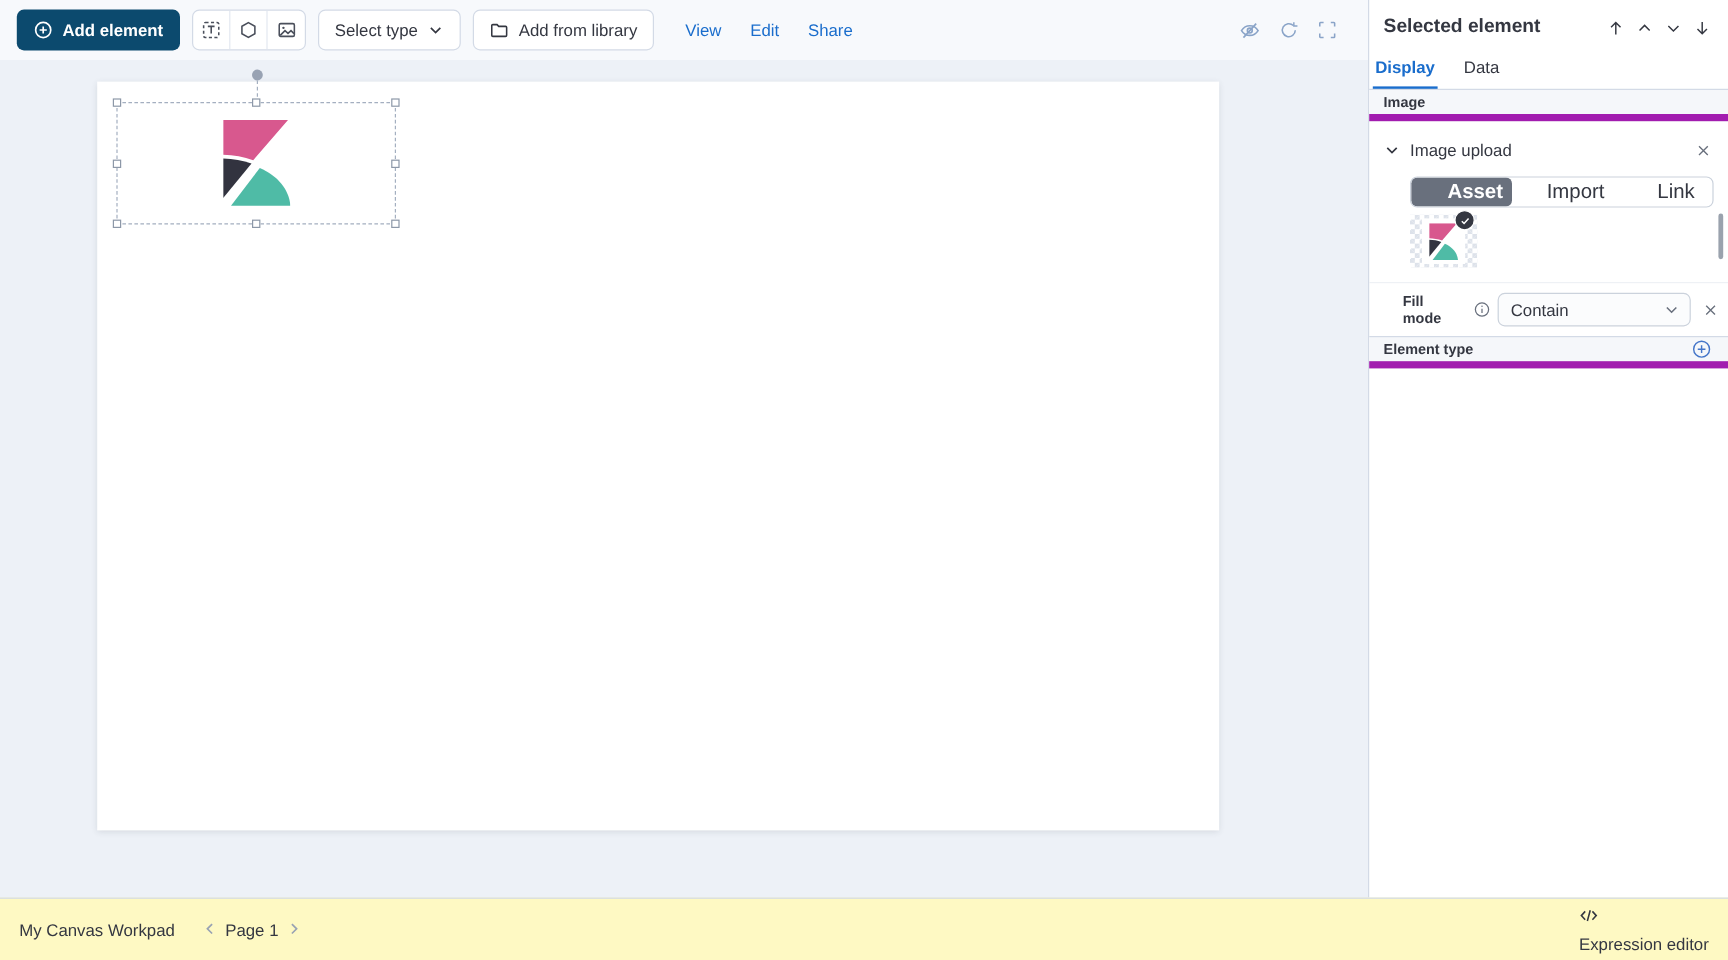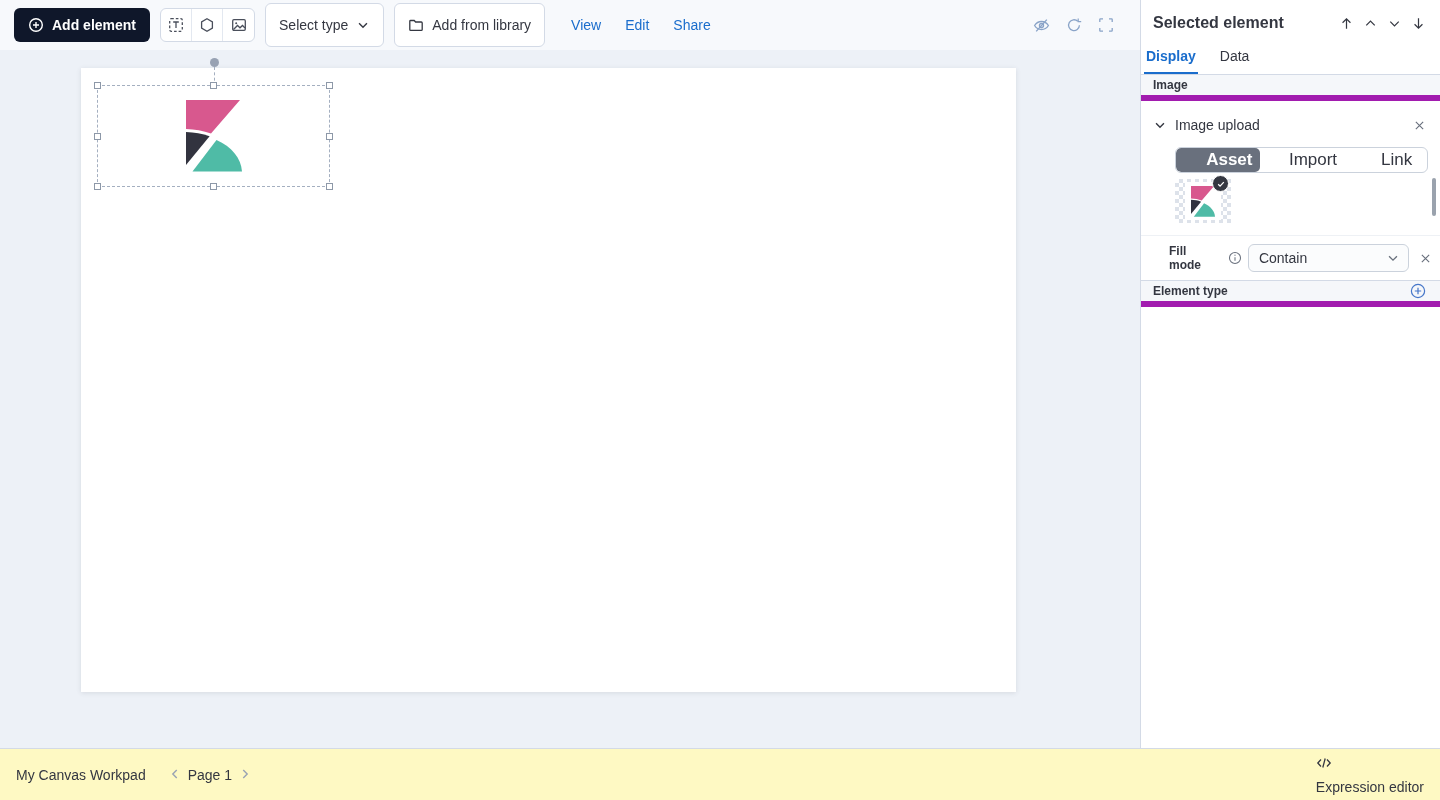--- a/index.html
+++ b/index.html
@@ -3,30 +3,30 @@
 <meta charset="utf-8">
 <style>
   * { margin:0; padding:0; box-sizing:border-box; }
   html,body { width:1440px; height:800px; overflow:hidden;
     font-family:"Liberation Sans","DejaVu Sans",sans-serif; color:#343741; }
   body { position:relative; background:#edf1f7; }
 
   
   .topbar { position:absolute; left:0; top:0; width:1140px; height:50px;
     background:#f7f9fc; display:flex; align-items:center; padding:0 14px; gap:10px; }
-  .btn-primary { display:flex; align-items:center; gap:8px; background:#0f172a;
+  .btn-primary { display:flex; align-items:center; gap:8px; background:#0c4a6e;
     color:#fff; font-weight:bold; font-size:14px; border:none; border-radius:6px;
     height:34px; padding:0 14px; cursor:pointer; }
   .icon-group { display:flex; height:34px; background:#fff; border:1px solid #d3dae6;
     border-radius:6px; overflow:hidden; }
   .icon-group .cell { width:31px; display:flex; align-items:center; justify-content:center;
     border-right:1px solid #e3e8f0; cursor:pointer; color:#4a4f5b; }
   .icon-group .cell:last-child { border-right:none; }
   .btn-plain { display:flex; align-items:center; gap:8px; background:#fff;
-    border:1px solid #d3dae6; border-radius:6px; height:44px; padding:0 13px;
+    border:1px solid #d3dae6; border-radius:6px; height:34px; padding:0 13px;
     font-size:14px; font-weight:500; color:#343741; cursor:pointer;text-align:right; }
   .toplinks { display:flex; gap:24px; margin-left:16px; }
   .toplinks a { color:#1a6dcc; font-size:14px; font-weight:500; text-decoration:none; cursor:pointer; }
   .top-right-icons { margin-left:auto; display:flex; gap:16px; align-items:center;
     color:#8aa4c8; padding-right:12px; }
   .top-right-icons .ticon { cursor:pointer; display:flex; }
 
   
   .workspace { position:absolute; left:0; top:50px; width:1140px; height:698px; background:#edf1f7; }
   .page { position:absolute; left:81px; top:18px; width:935px; height:624px;

